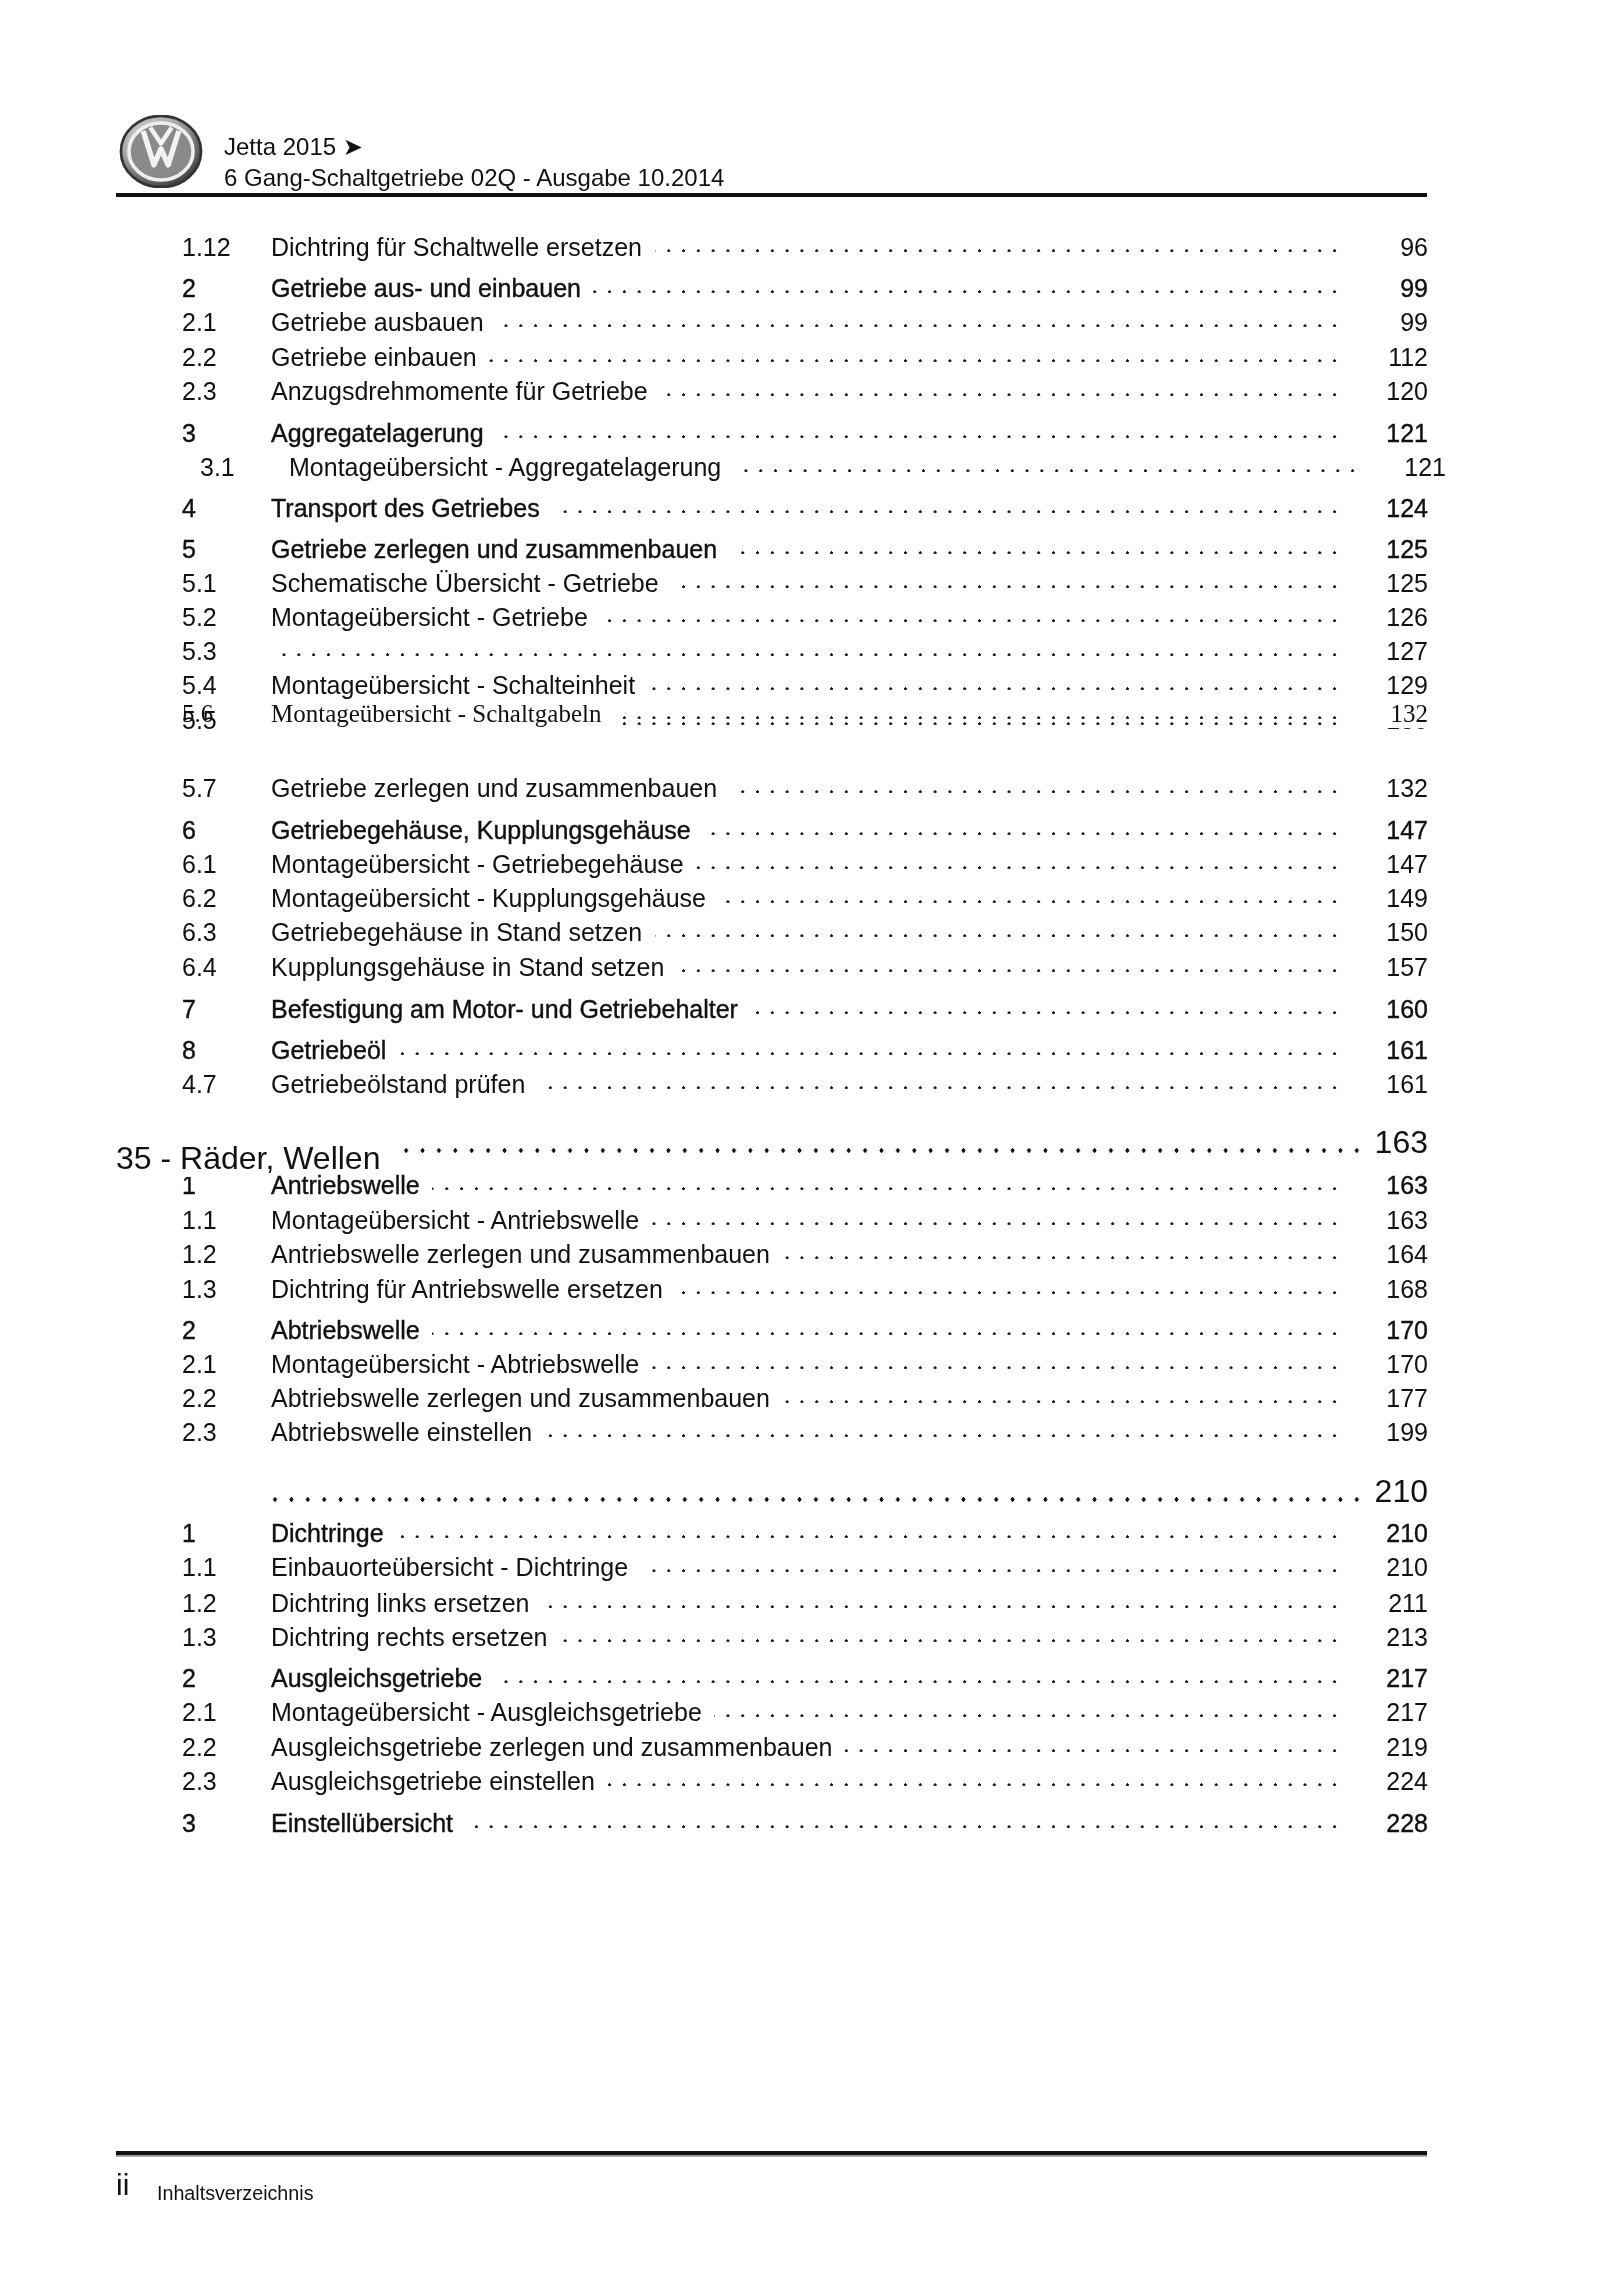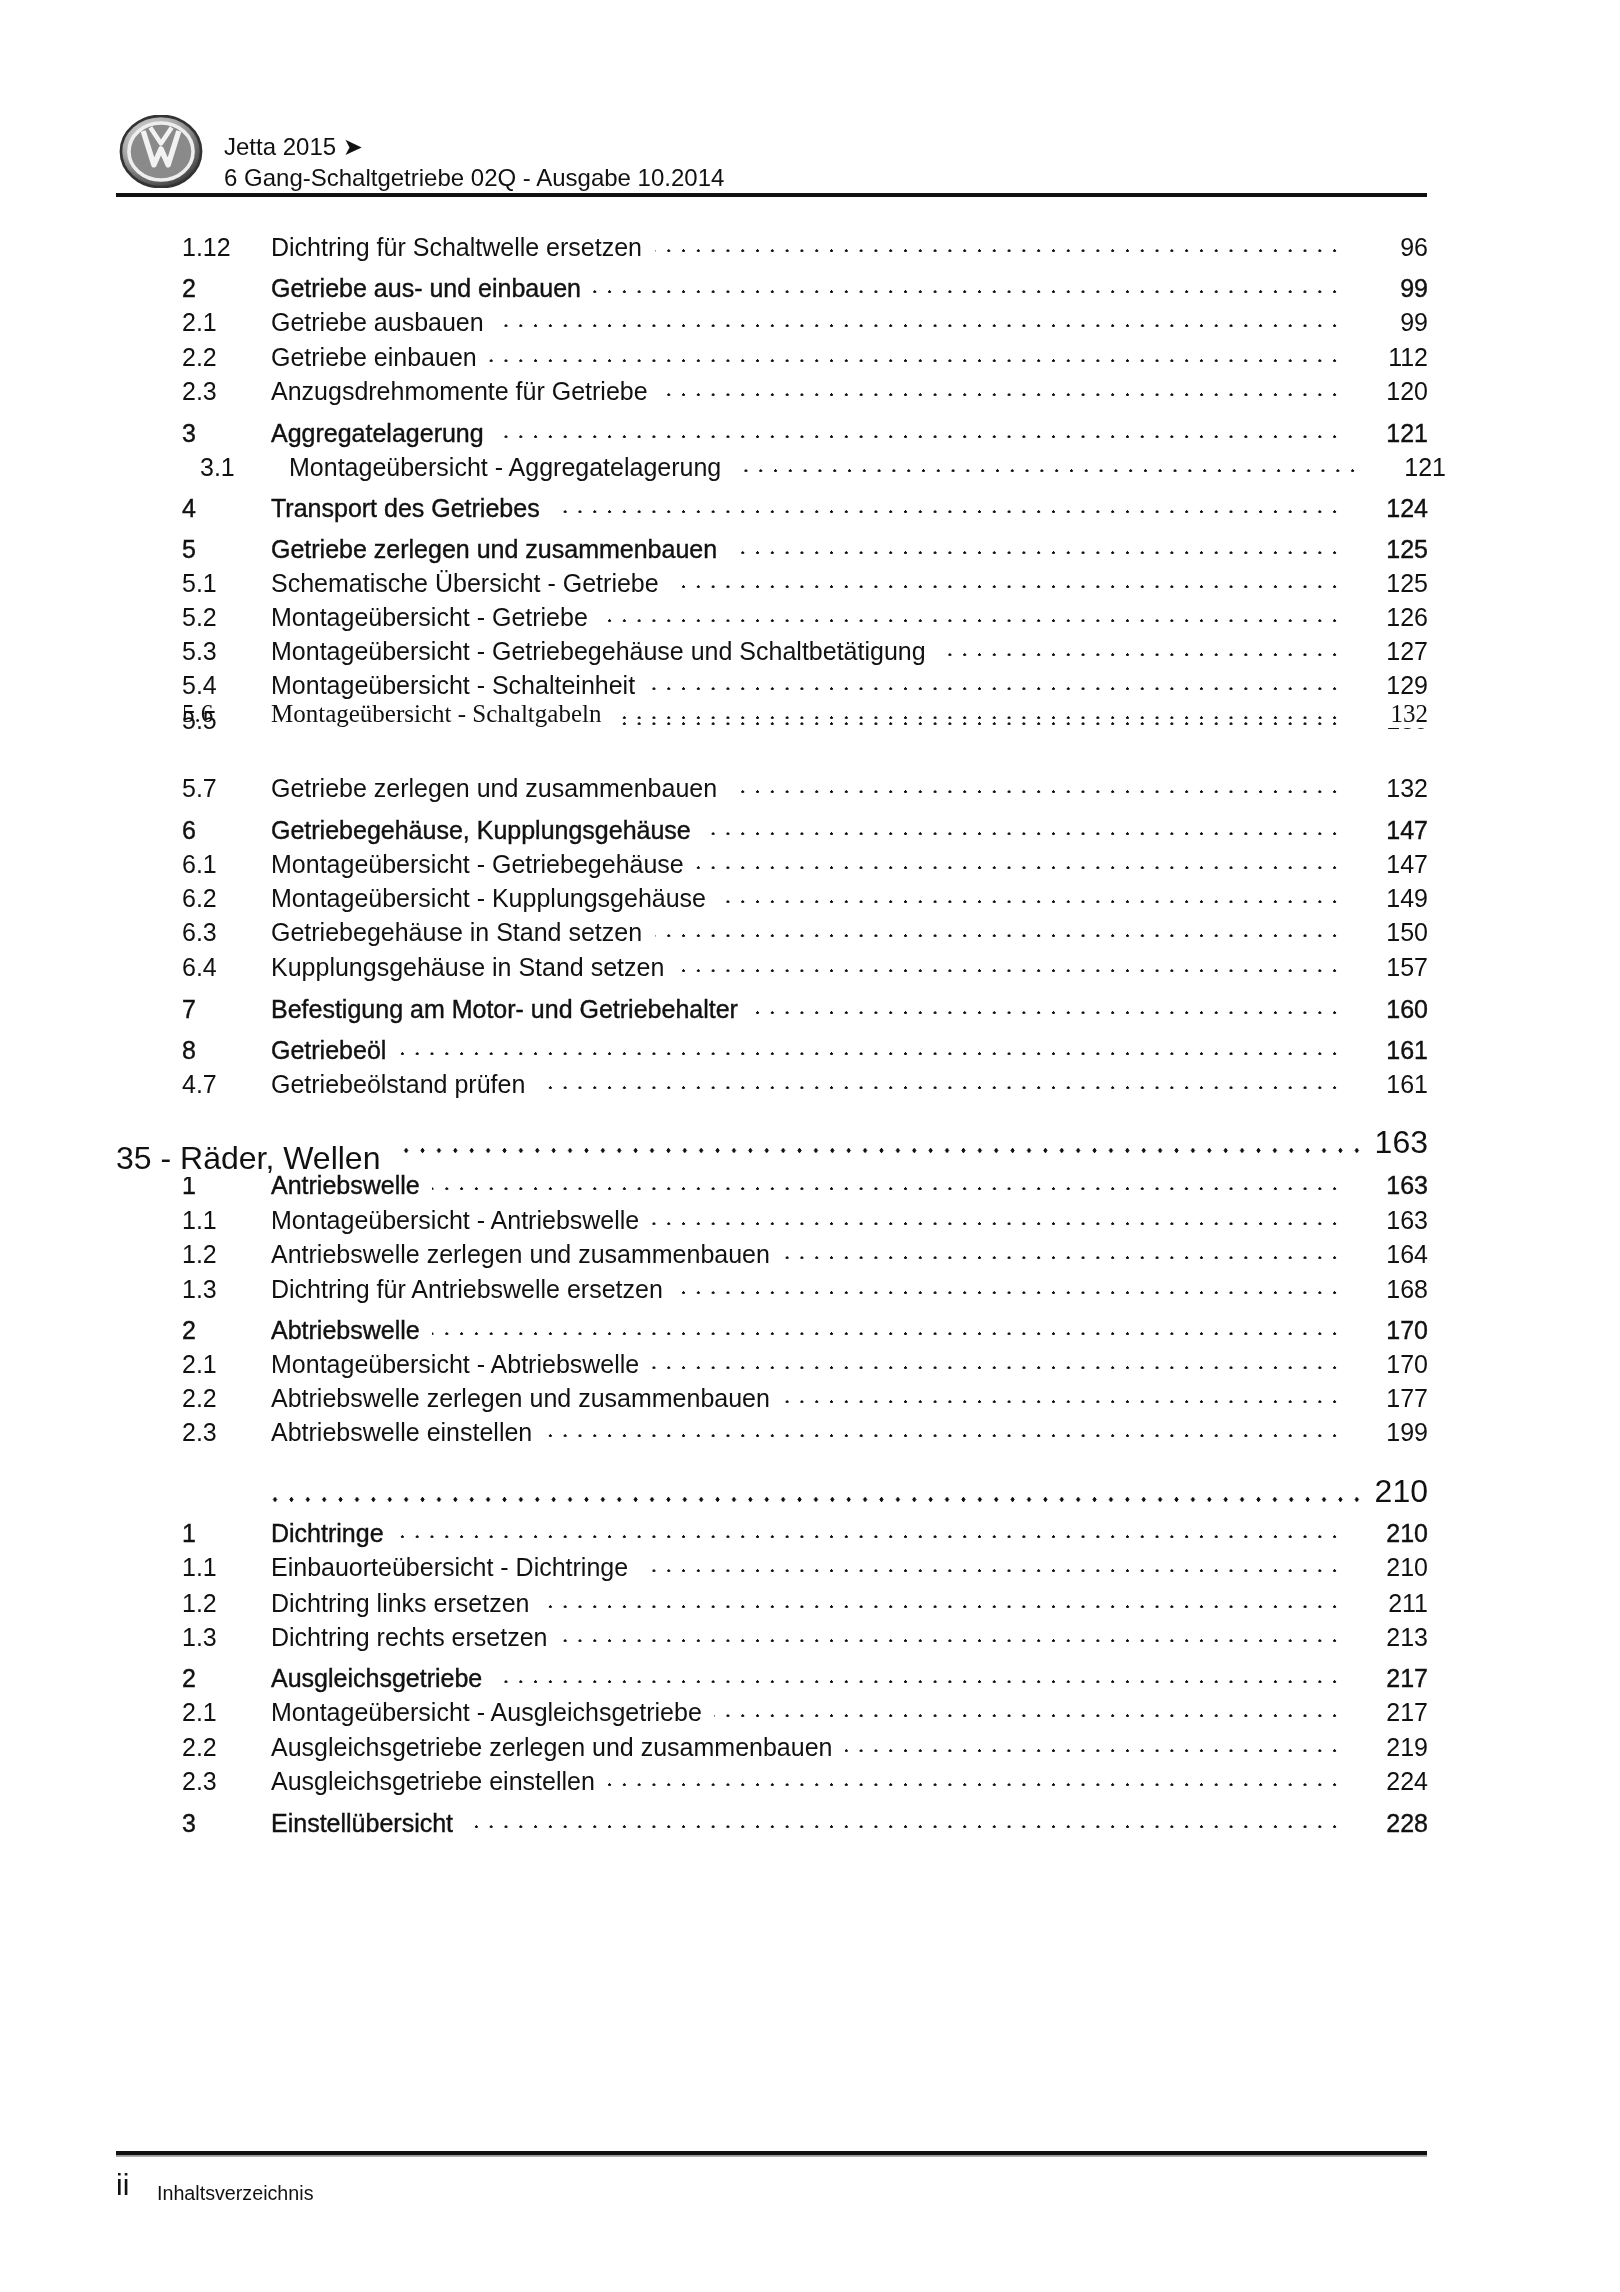--- a/index.html
+++ b/index.html
@@ -111,21 +111,20 @@
     </div>
     <div class="row" style="top: 599px;">
       <span class="num">5.2</span>
       <span class="dots"></span>
       <span class="ttl">Montageübersicht - Getriebe</span>
       <span class="pg">126</span>
     </div>
     <div class="row" style="top: 633px;">
       <span class="num">5.3</span>
       <span class="dots"></span>
-      <span class="ttl">Montageübersicht - Getriebegehäuse und Schaltbetätigung</span>
       <span class="pg">127</span>
     </div>
     <div class="row" style="top: 667px; text-align: right;">
       <span class="num">5.4</span>
       <span class="dots"></span>
       <span class="ttl">Montageübersicht - Schalteinheit</span>
       <span class="pg">129</span>
     </div>
     <div class="row" style="top: 702px;">
       <span class="num">5.5</span>

